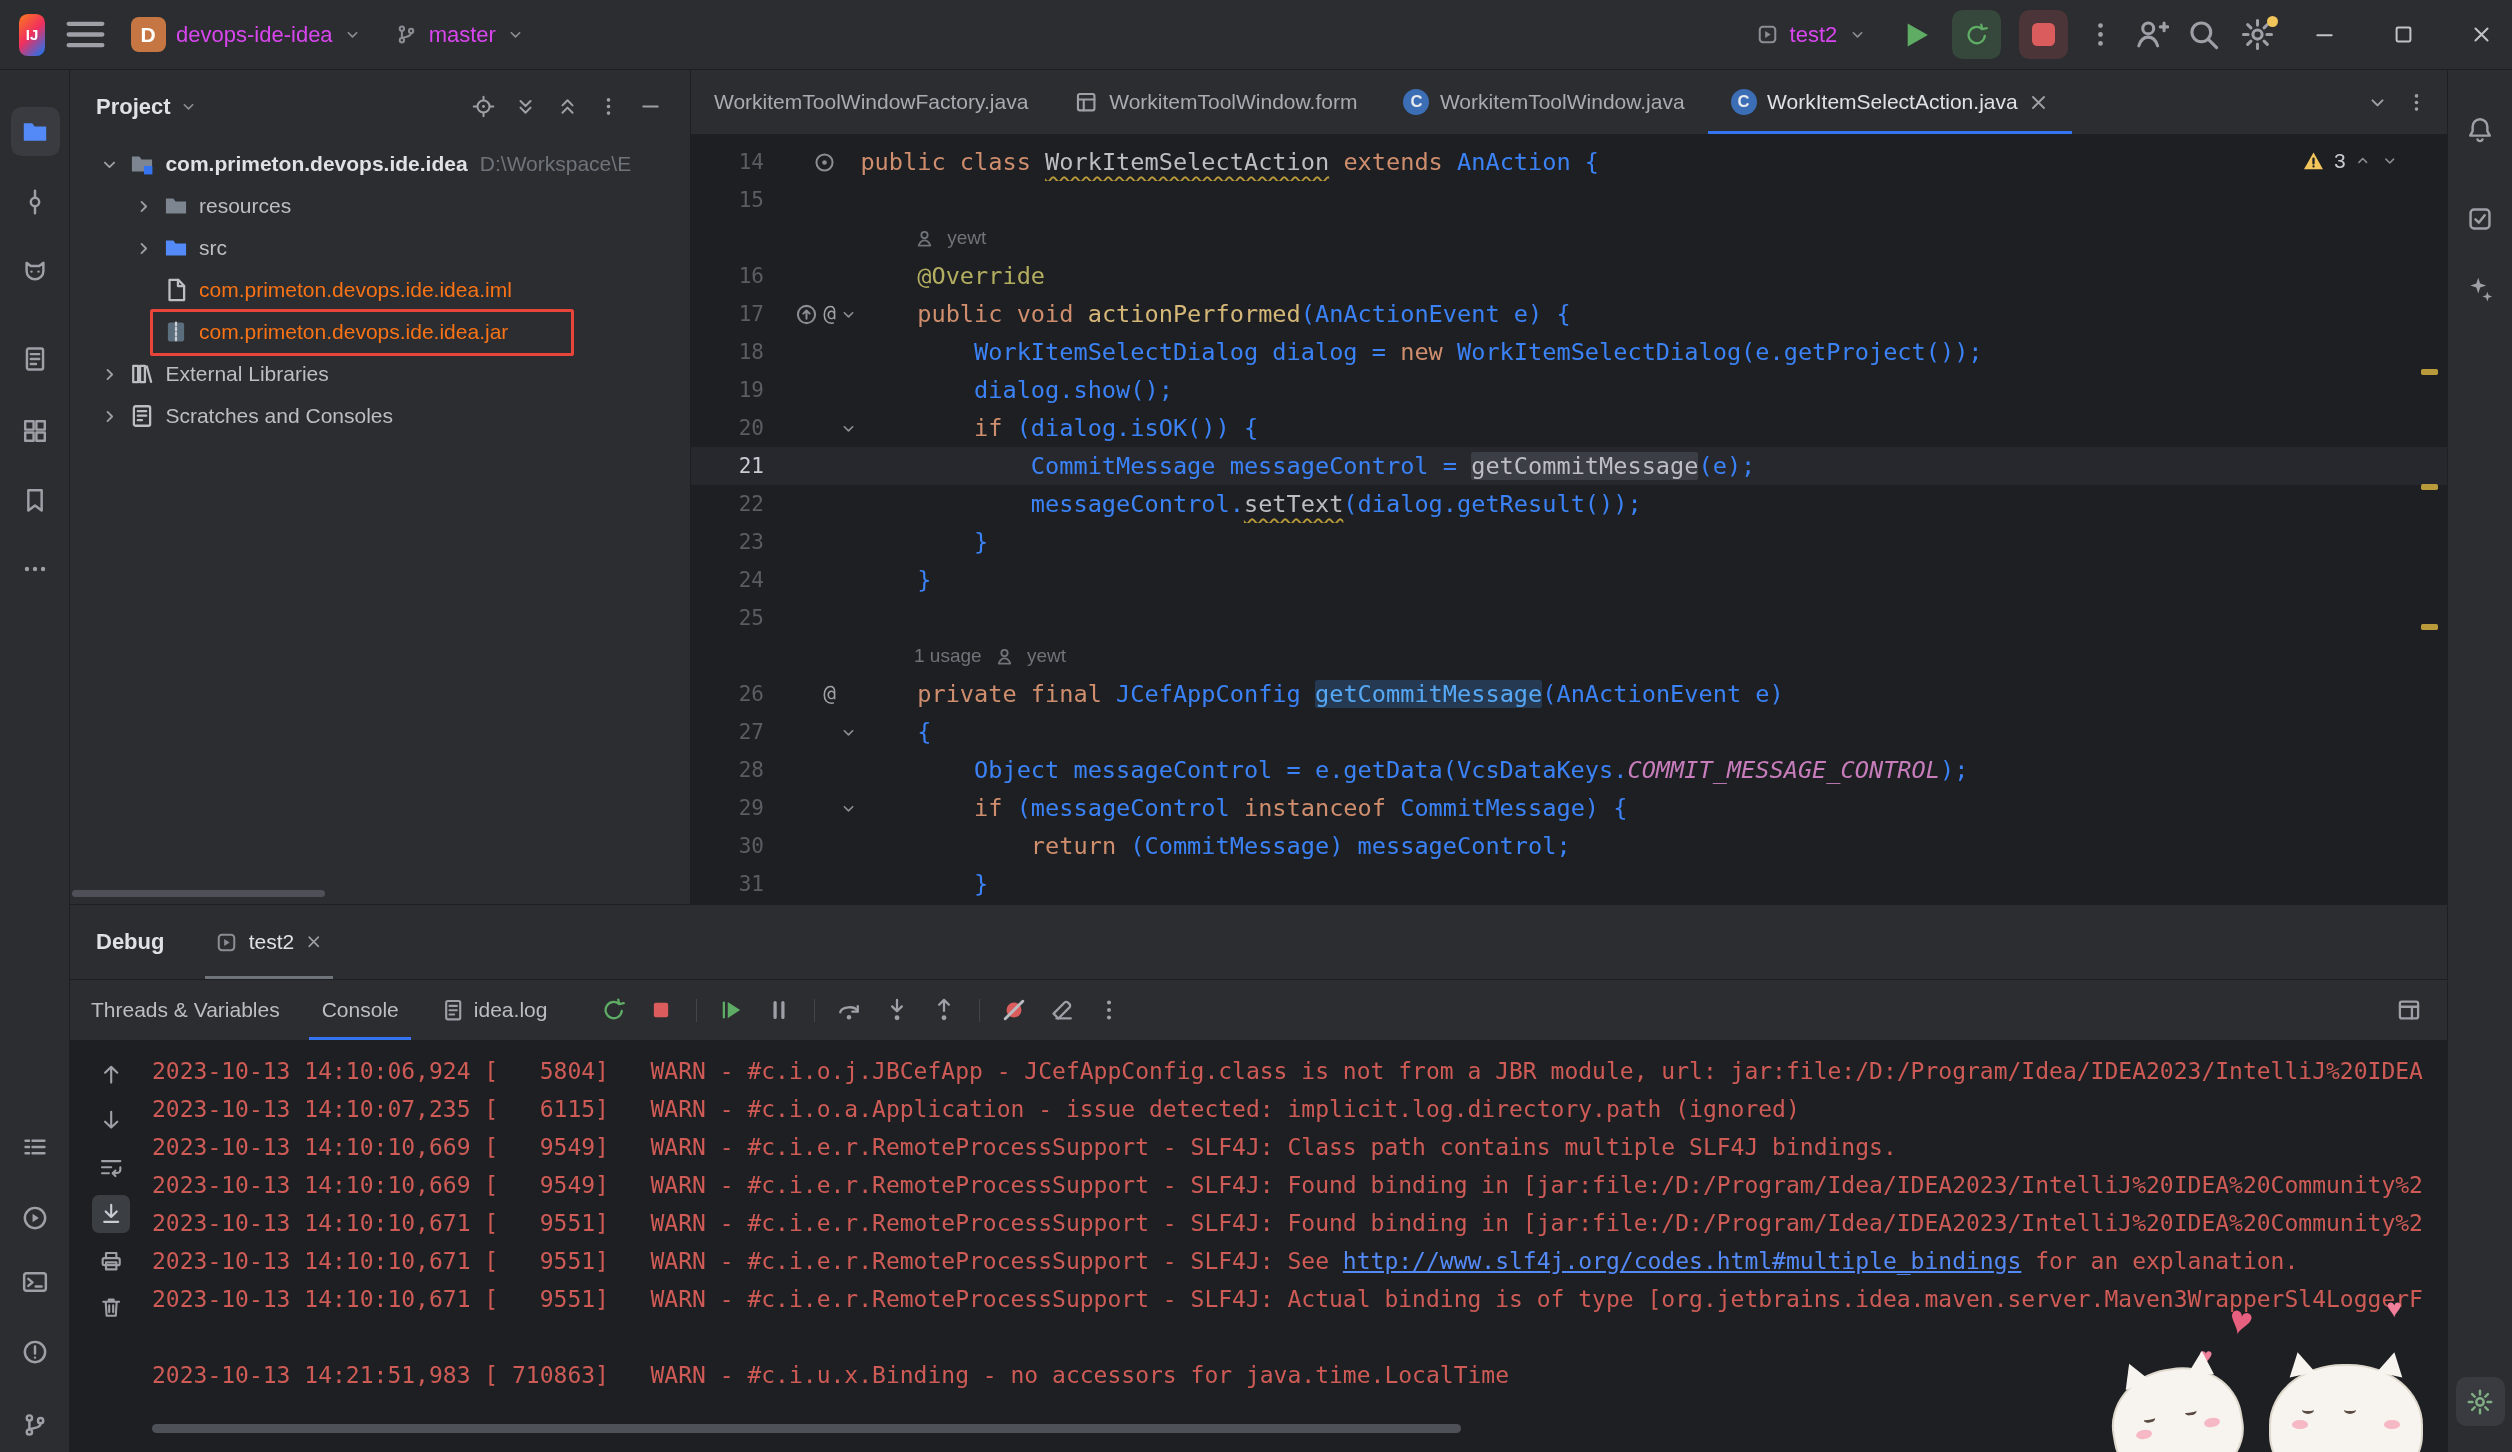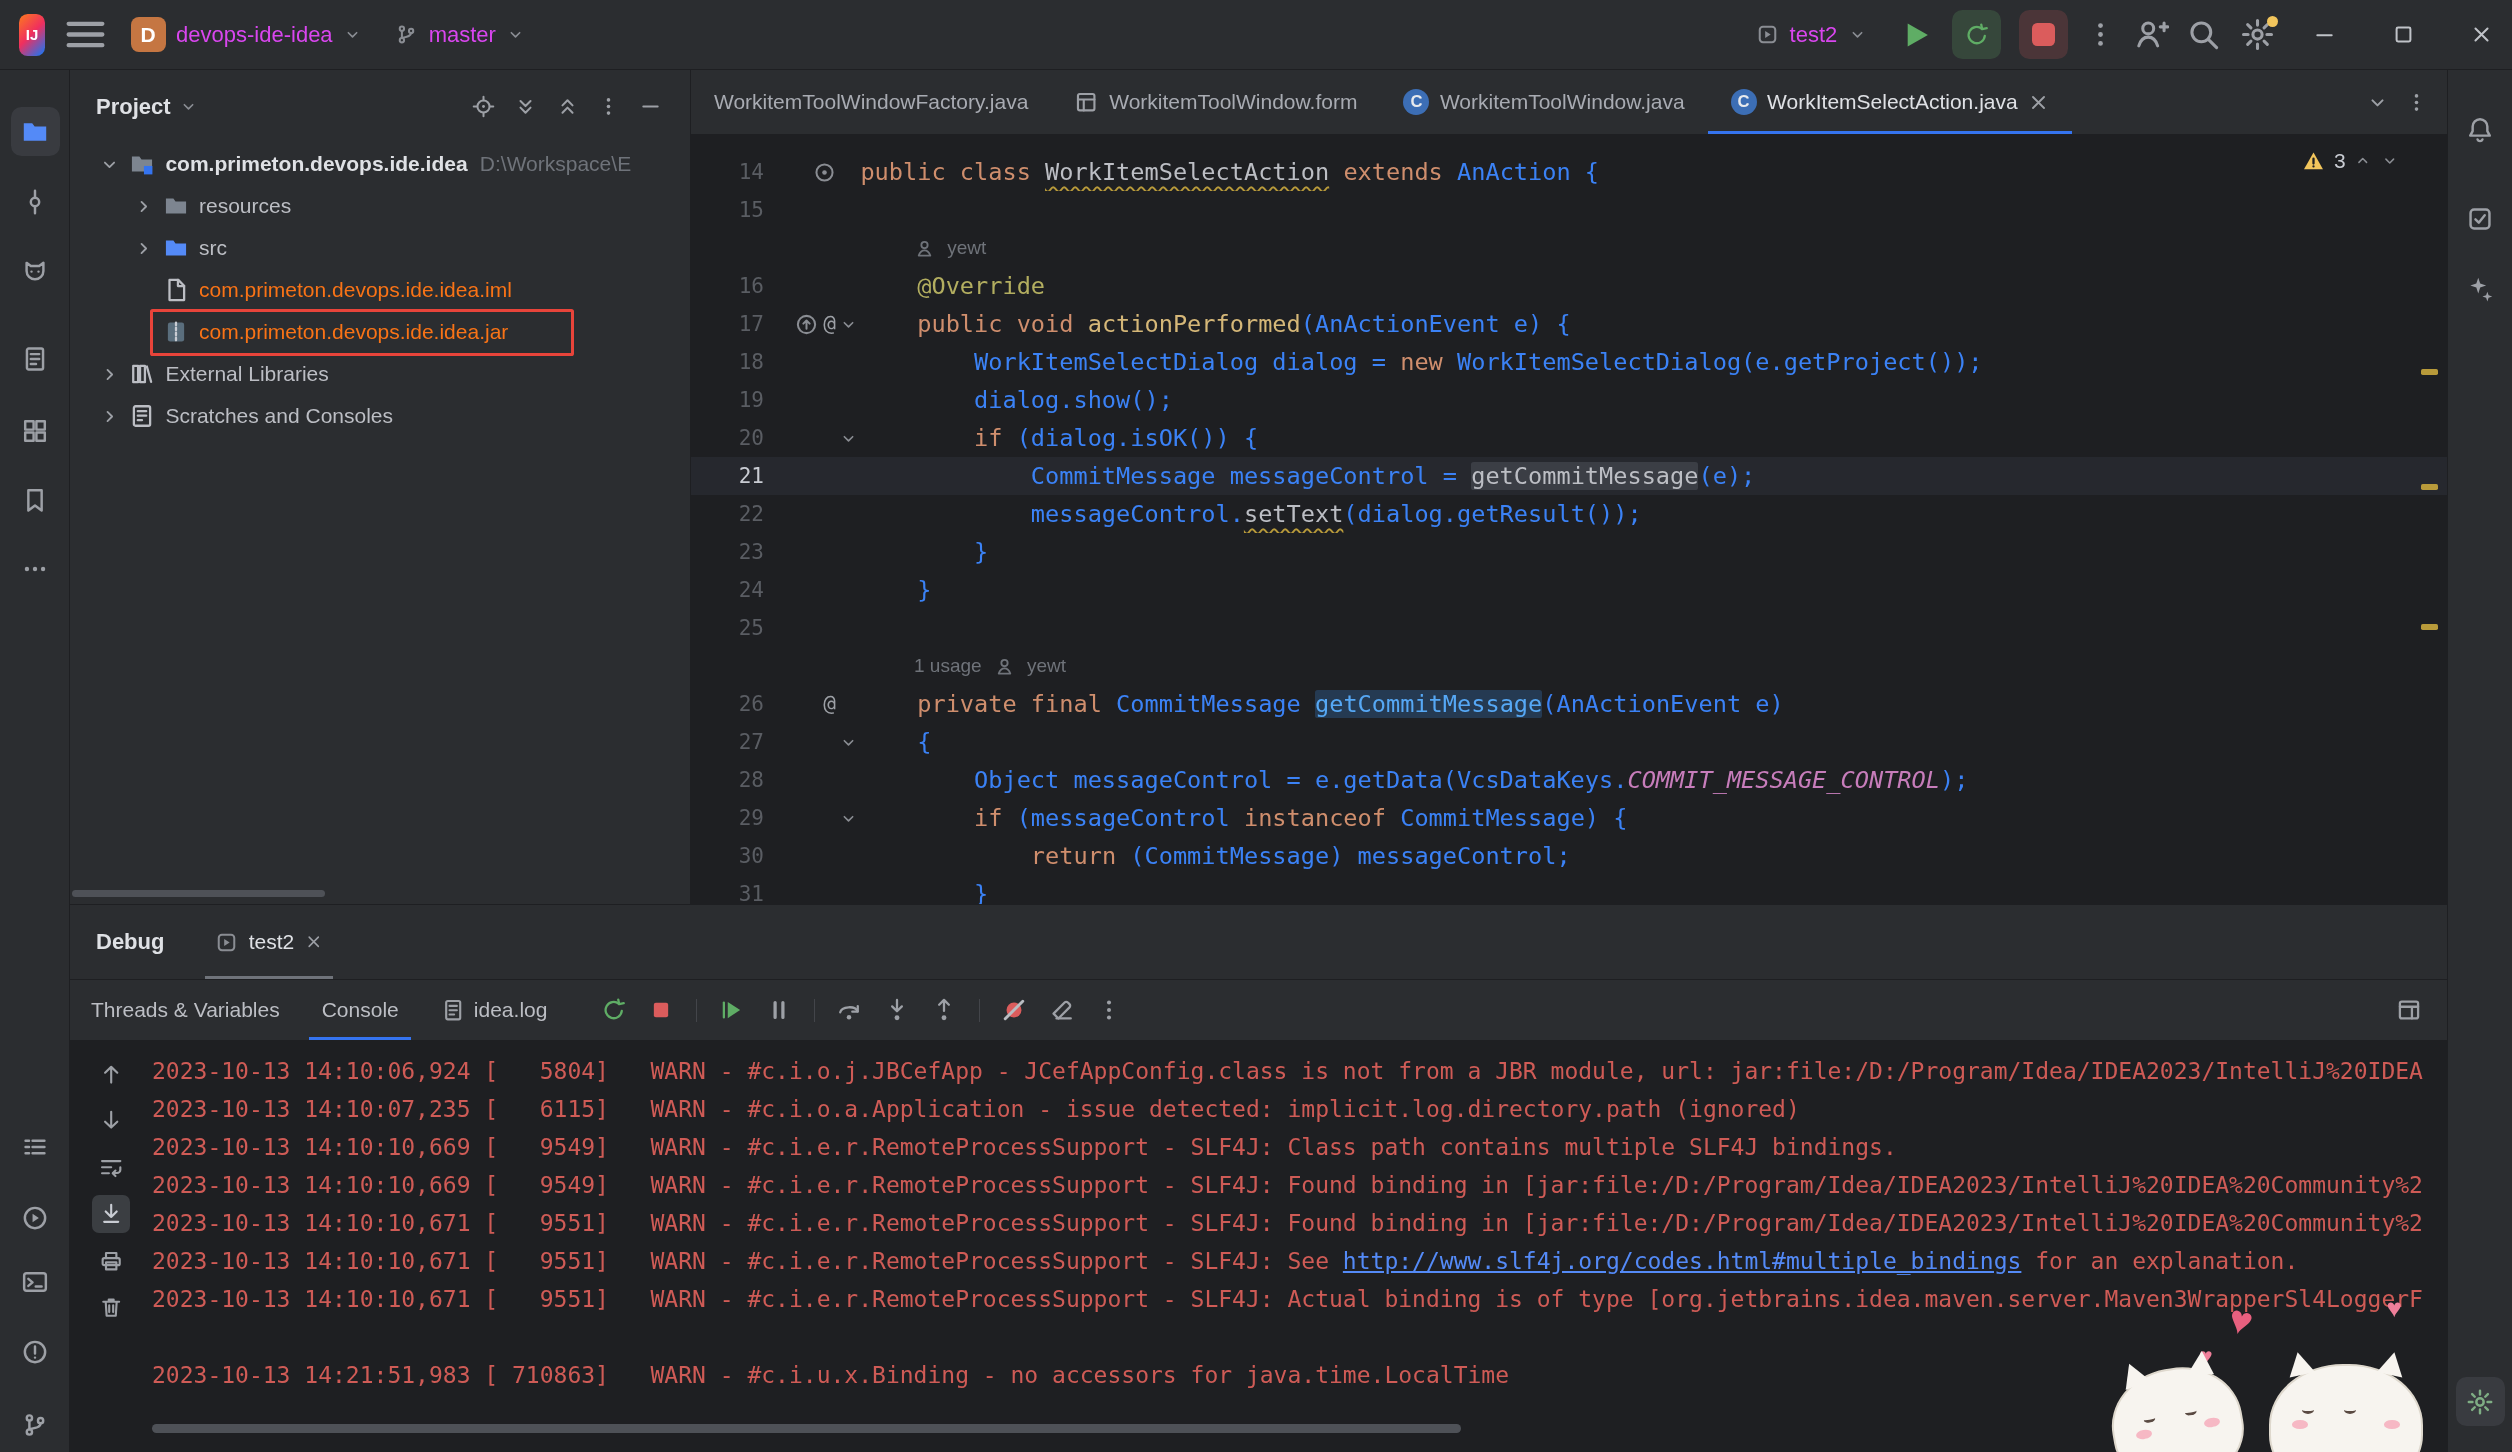--- a/index.html
+++ b/index.html
@@ -72,21 +72,21 @@
   .tab{display:flex;align-items:center;gap:10.5px;padding:0 23px;font-size:21px;color:#a8abb2;position:relative;white-space:nowrap;}
   .tab.active{color:#dfe1e5;}
   .tab.active::after{content:"";position:absolute;left:0;right:0;bottom:0;height:3.5px;background:#3574f0;}
   .cbadge{width:26px;height:26px;border-radius:50%;background:#3c6eb5;color:#e8eaed;font-size:16.6px;font-weight:700;
           display:flex;align-items:center;justify-content:center;flex:none;}
   .fic{width:24.4px;height:24.4px;display:inline-flex;color:#9da0a6;}
   .fic svg{width:100%;height:100%;}
   .tabx{width:21px;height:21px;color:#9da0a6;display:inline-flex;}
   .tabx svg{width:100%;height:100%;}
   .tabsbar-right{margin-left:auto;display:flex;align-items:center;gap:15.7px;padding:0 19px;}
-  .code-area{flex:1;position:relative;overflow:hidden;padding-top:18px;}
+  .code-area{flex:1;position:relative;overflow:hidden;padding-top:8px;}
   .crow{display:flex;height:38px;align-items:center;position:relative;overflow:hidden;}
   .crow.cur{background:#26282e;}
   .lnum{width:87px;flex:none;text-align:right;padding-right:14px;color:#5a5d63;font:21px/38px "DejaVu Sans Mono","Liberation Mono",monospace;}
   .crow.cur .lnum{color:#c9ccd3;}
   .gut{width:58px;flex:none;display:flex;justify-content:flex-end;align-items:center;gap:5.2px;color:#8a8d93;}
   .gico{width:23px;height:23px;display:inline-flex;}
   .gico svg{width:100%;height:100%;}
   .atg{font:21px "DejaVu Sans Mono",monospace;color:#9da0a6;}
   .fold{width:24.4px;flex:none;display:flex;align-items:center;justify-content:center;color:#8a8d93;}
   .fold svg{width:19px;height:19px;}
@@ -638,21 +638,21 @@
                     </svg>
                   </span>
                   <span>yewt</span>
                 </div>
                 <div class="crow">
                   <span class="lnum">26</span>
                   <span class="gut">
                     <span class="atg">@</span>
                   </span>
                   <span class="fold"></span>
-                  <pre class="ctext"><span class="p">    </span><span class="k">private final </span><span class="p">CommitMessage </span><span class="hb">getCommitMessage</span><span class="p">(AnActionEvent e)</span></pre>
+                  <pre class="ctext"><span class="p">    </span><span class="k">private final </span><span class="p">JCefAppConfig </span><span class="hb">getCommitMessage</span><span class="p">(AnActionEvent e)</span></pre>
                 </div>
                 <div class="crow">
                   <span class="lnum">27</span>
                   <span class="gut"></span>
                   <span class="fold">
                     <svg viewBox="0 0 16 16" fill="none" stroke="currentColor" stroke-width="1.4" stroke-linecap="round" stroke-linejoin="round">
                       <path d="M4.5 6.5L8 10l3.5-3.5"></path>
                     </svg>
                   </span>
                   <pre class="ctext"><span class="p">    {</span></pre>

